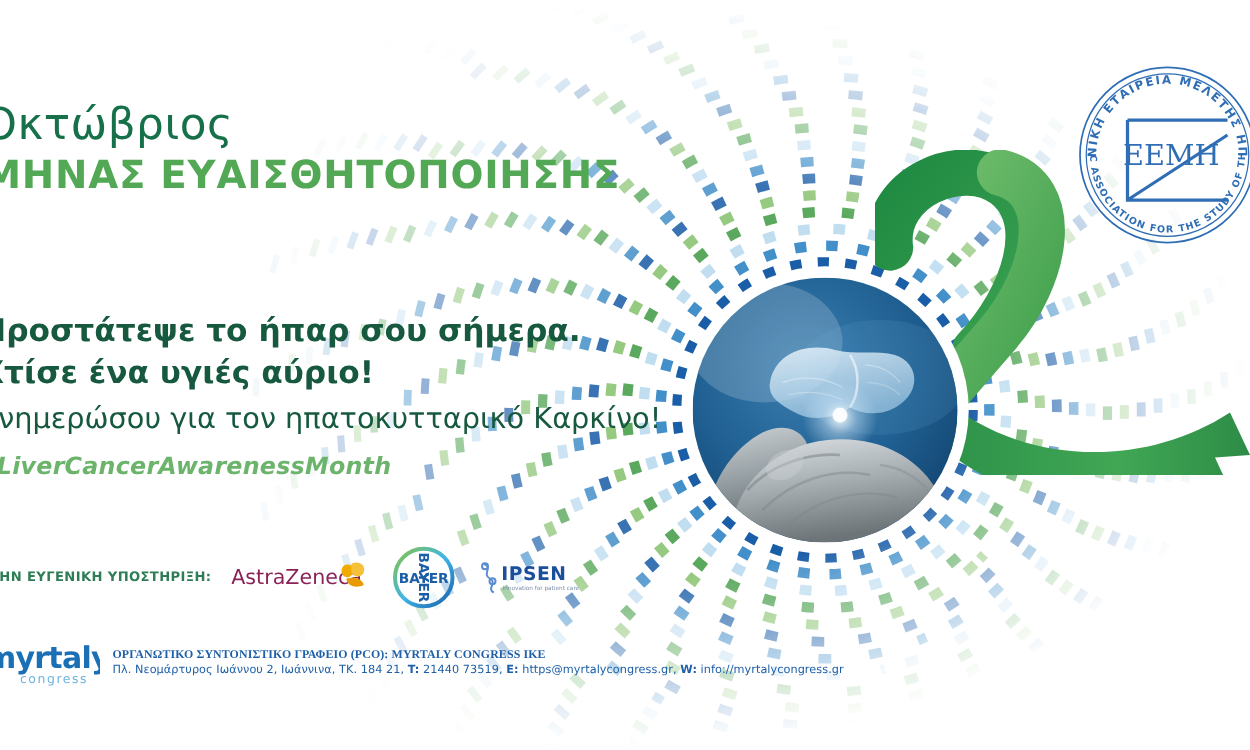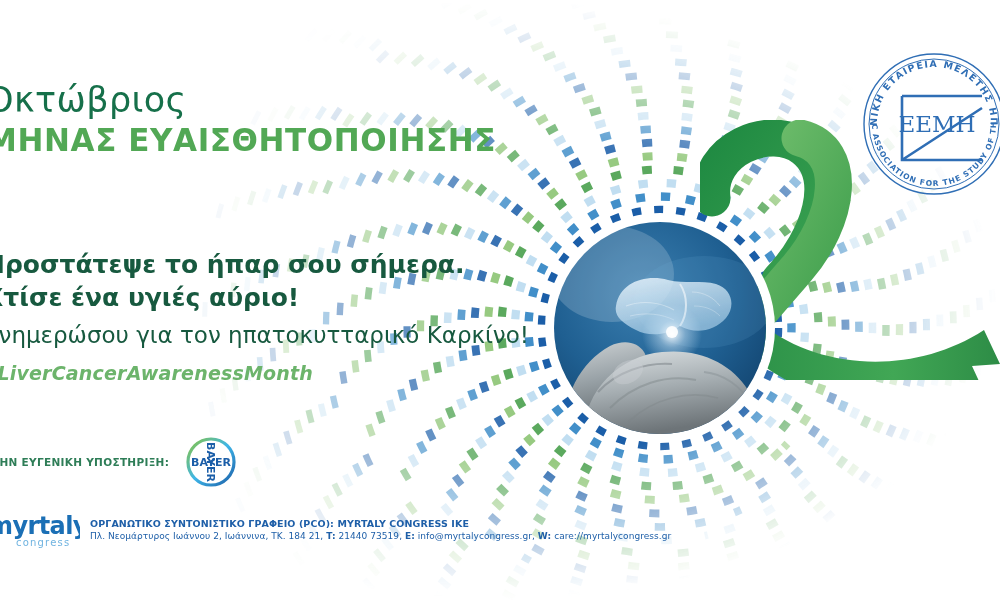--- a/index.html
+++ b/index.html
@@ -53,21 +53,21 @@
   
   #sponsors{position:absolute;left:-8px;top:436px;display:flex;align-items:center;gap:16px;}
   .sponsor-label{
     font-size:10.5px;font-weight:700;color:#2e7d57;letter-spacing:.3px;white-space:nowrap;
   }
   .sponsor-logo{display:flex;align-items:center;justify-content:center;}
 
   
   #footer{position:absolute;left:-12px;top:508px;display:flex;align-items:center;gap:10px;}
   #footer-text{line-height:1.35;}
-  .f-line1{font-size:9.5px;font-weight:700;color:#1e5fa8;letter-spacing:.1px;white-space:nowrap;}
+  .f-line1{font-size:9.5px;font-weight:700;color:#1e5fa8;letter-spacing:.1px;white-space:nowrap;font-family:Liberation Serif, serif;}
   .f-line2{font-size:9px;font-weight:400;color:#1e5fa8;letter-spacing:.05px;white-space:nowrap;}
   .f-line2 b{font-weight:700;}
 </style>
 </head>
 <body>
 
 <div id="poster">
 
   <svg id="swirl" viewBox="0 0 1000 600" xmlns="http://www.w3.org/2000/svg" aria-hidden="true">
     <defs>
@@ -221,52 +221,73 @@
   <div class="msg-wrap">
     <div class="msg-1">Προστάτεψε το ήπαρ σου σήμερα.</div>
     <div class="msg-2">Χτίσε ένα υγιές αύριο!</div>
     <div class="msg-3">Ενημερώσου για τον ηπατοκυτταρικό Καρκίνο!</div>
     <div class="msg-hash">#LiverCancerAwarenessMonth</div>
   </div>
 
   <div id="sponsors">
     <div class="sponsor-label">ΤΗΝ ΕΥΓΕΝΙΚΗ ΥΠΟΣΤΗΡΙΞΗ:</div>
 
+    <div class="sponsor-logo">
+      <svg width="112" height="34" viewBox="0 0 112 34" xmlns="http://www.w3.org/2000/svg">
+        <text x="0" y="22" font-family="'DejaVu Sans','Liberation Sans',sans-serif" font-size="16.5" fill="#8b2257">AstraZeneca</text>
+        <g transform="translate(86,2)">
+          <path d="M4 14 C 0 10 3 3 9 5 C 14 7 12 14 7 15 Z" fill="#f0ab00"></path>
+          <path d="M10 4 C 16 1 22 5 20 11 C 18 16 11 15 10 10 Z" fill="#f5c03a"></path>
+          <path d="M6 16 C 12 14 19 16 20 21 C 14 24 7 22 6 16 Z" fill="#e89b00"></path>
+        </g>
+      </svg>
+    </div>
 
     <div class="sponsor-logo">
       <svg width="52" height="52" viewBox="0 0 52 52" xmlns="http://www.w3.org/2000/svg">
         <defs>
           <linearGradient id="gBayerRing" x1="0" y1="0" x2="1" y2="1">
             <stop offset="0%" stop-color="#89c440"></stop>
             <stop offset="50%" stop-color="#3fb6e8"></stop>
             <stop offset="100%" stop-color="#1b5ea8"></stop>
           </linearGradient>
         </defs>
         <circle cx="26" cy="26" r="23" fill="none" stroke="url(#gBayerRing)" stroke-width="3.2"></circle>
         <text x="26" y="30" text-anchor="middle" font-family="'DejaVu Sans','Liberation Sans',sans-serif" font-size="11" font-weight="700" fill="#1b5ea8">BAYER</text>
         <text x="26" y="30" text-anchor="middle" font-family="'DejaVu Sans','Liberation Sans',sans-serif" font-size="11" font-weight="700" fill="#1b5ea8" transform="rotate(90 26 26)">BAYER</text>
       </svg>
     </div>
 
 
+    <div class="sponsor-logo">
+      <svg width="84" height="34" viewBox="0 0 84 34" xmlns="http://www.w3.org/2000/svg">
+        <g stroke="#5b8dd0" stroke-width="1.6" fill="none">
+          <path d="M6 6 C 14 9 4 14 11 18 C 17 21 8 26 14 29"></path>
+          <circle cx="7" cy="8" r="2.4"></circle>
+          <circle cx="13" cy="20" r="2.4"></circle>
+        </g>
+        <text x="20" y="19" font-family="'DejaVu Sans','Liberation Sans',sans-serif" font-size="15" font-weight="700" fill="#1b4f9c" letter-spacing="0.4">IPSEN</text>
+        <text x="21" y="27" font-family="'DejaVu Sans','Liberation Sans',sans-serif" font-size="4.6" fill="#7b8fa8">Innovation for patient care</text>
+      </svg>
+    </div>
   </div>
 
   <div id="footer">
     <svg width="92" height="44" viewBox="0 0 92 44" xmlns="http://www.w3.org/2000/svg">
       <text x="0" y="26" font-family="'DejaVu Sans','Liberation Sans',sans-serif" font-size="24" font-weight="700" fill="#1b6fb5" letter-spacing="-0.6">myrtaly</text>
       <text x="28" y="38" font-family="'DejaVu Sans','Liberation Sans',sans-serif" font-size="10" fill="#6fb3e0" letter-spacing="1.2">congress</text>
     </svg>
 
     <div id="footer-text">
       <div class="f-line1">ΟΡΓΑΝΩΤΙΚΟ ΣΥΝΤΟΝΙΣΤΙΚΟ ΓΡΑΦΕΙΟ (PCO): MYRTALY CONGRESS IKE</div>
       <div class="f-line2">
         <span>Πλ. Νεομάρτυρος Ιωάννου 2, Ιωάννινα, ΤΚ. 184 21,</span>
         <b>T:</b>
         <span>21440 73519,</span>
         <b>E:</b>
-        <span>info@myrtalycongress.gr,</span>
+        <span>https@myrtalycongress.gr,</span>
         <b>W:</b>
-        <span>care://myrtalycongress.gr</span>
+        <span>info://myrtalycongress.gr</span>
       </div>
     </div>
   </div>
 
 </div>
 
 </body></html>

